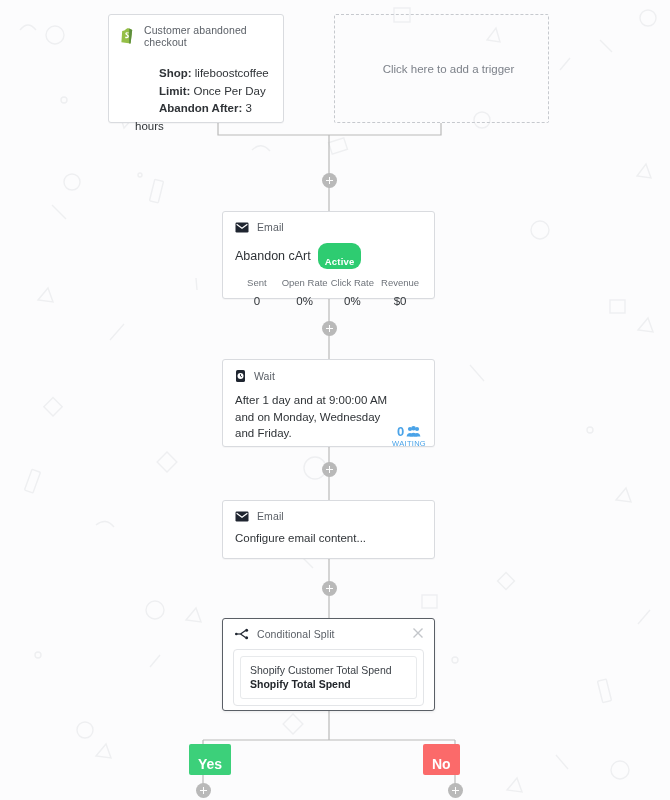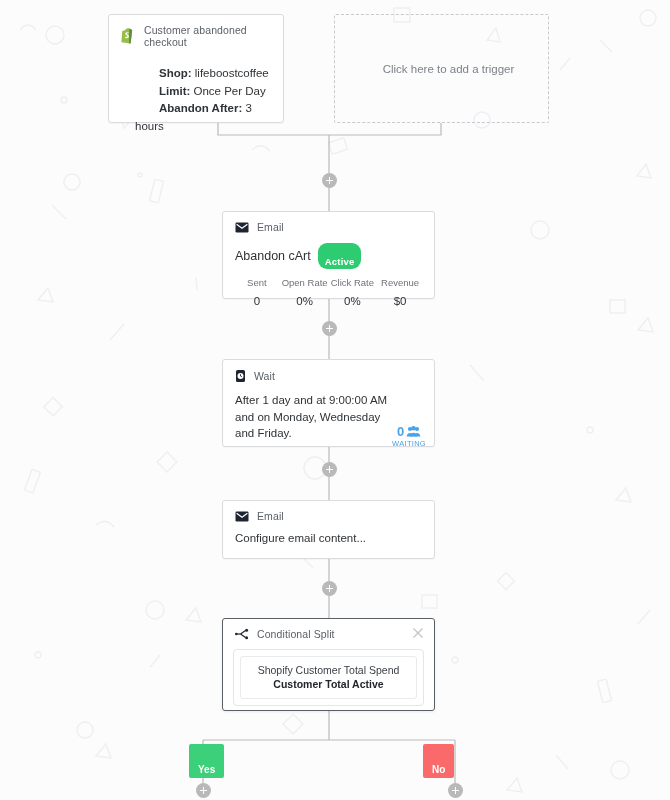--- a/index.html
+++ b/index.html
@@ -61,21 +61,20 @@
     position: absolute;
     background: #ffffff;
     border: 1px solid #d9dbdf;
     border-radius: 3px;
     z-index: 2;
     box-shadow: 0 1px 1px rgba(0,0,0,0.03);
   }
   .node.selected {
     border: 1.5px solid #5a5f66;
     box-shadow: 0 1px 3px rgba(0,0,0,0.08);
-    text-align: center;
   }
 
   .node-header {
     display: flex;
     align-items: center;
     gap: 8px;
     padding: 9px 12px 0 12px;
     position: relative;
   }
   .node-header .hdr-label {
@@ -182,24 +181,24 @@
     border-radius: 3px;
     padding: 6px 9px 7px 9px;
   }
   .cond-line1 { font-size: 10.5px; color: #3a3f45; line-height: 14px; }
   .cond-line2 { font-size: 10.5px; color: #22262b; font-weight: bold; line-height: 14px; }
 
   
   .branch-label {
     position: absolute;
     z-index: 3;
-    font-size: 10px;
+    font-size: 14px;
     font-weight: bold;
     color: #fff;
-    padding: 20px 9px 3px 9px;
+    padding: 12px 9px 3px 9px;
     border-radius: 2px;
   }
   #label-yes { left: 189px; top: 744px; background: #3cd07a; }
   #label-no  { left: 423px; top: 744px; background: #fb6a6a; }
 </style>
 </head>
 <body>
 
 <div id="canvas">
 
@@ -418,21 +417,21 @@
       <span class="hdr-label">Conditional Split</span>
       <span class="close-x">
         <svg width="14" height="14" viewBox="0 0 14 14">
           <path d="M2.5 2.5 L11.5 11.5 M11.5 2.5 L2.5 11.5" stroke="#c3c6ca" stroke-width="1.4" fill="none"></path>
         </svg>
       </span>
     </div>
     <div class="inner-panel">
       <div class="inner-panel-inner">
         <div class="cond-line1">Shopify Customer Total Spend</div>
-        <div class="cond-line2">Customer Total Active</div>
+        <div class="cond-line2">Shopify Total Spend</div>
       </div>
     </div>
   </div>
 
   <div class="branch-label" id="label-yes">Yes</div>
   <div class="branch-label" id="label-no">No</div>
 
 </div>
 
 </body></html>

